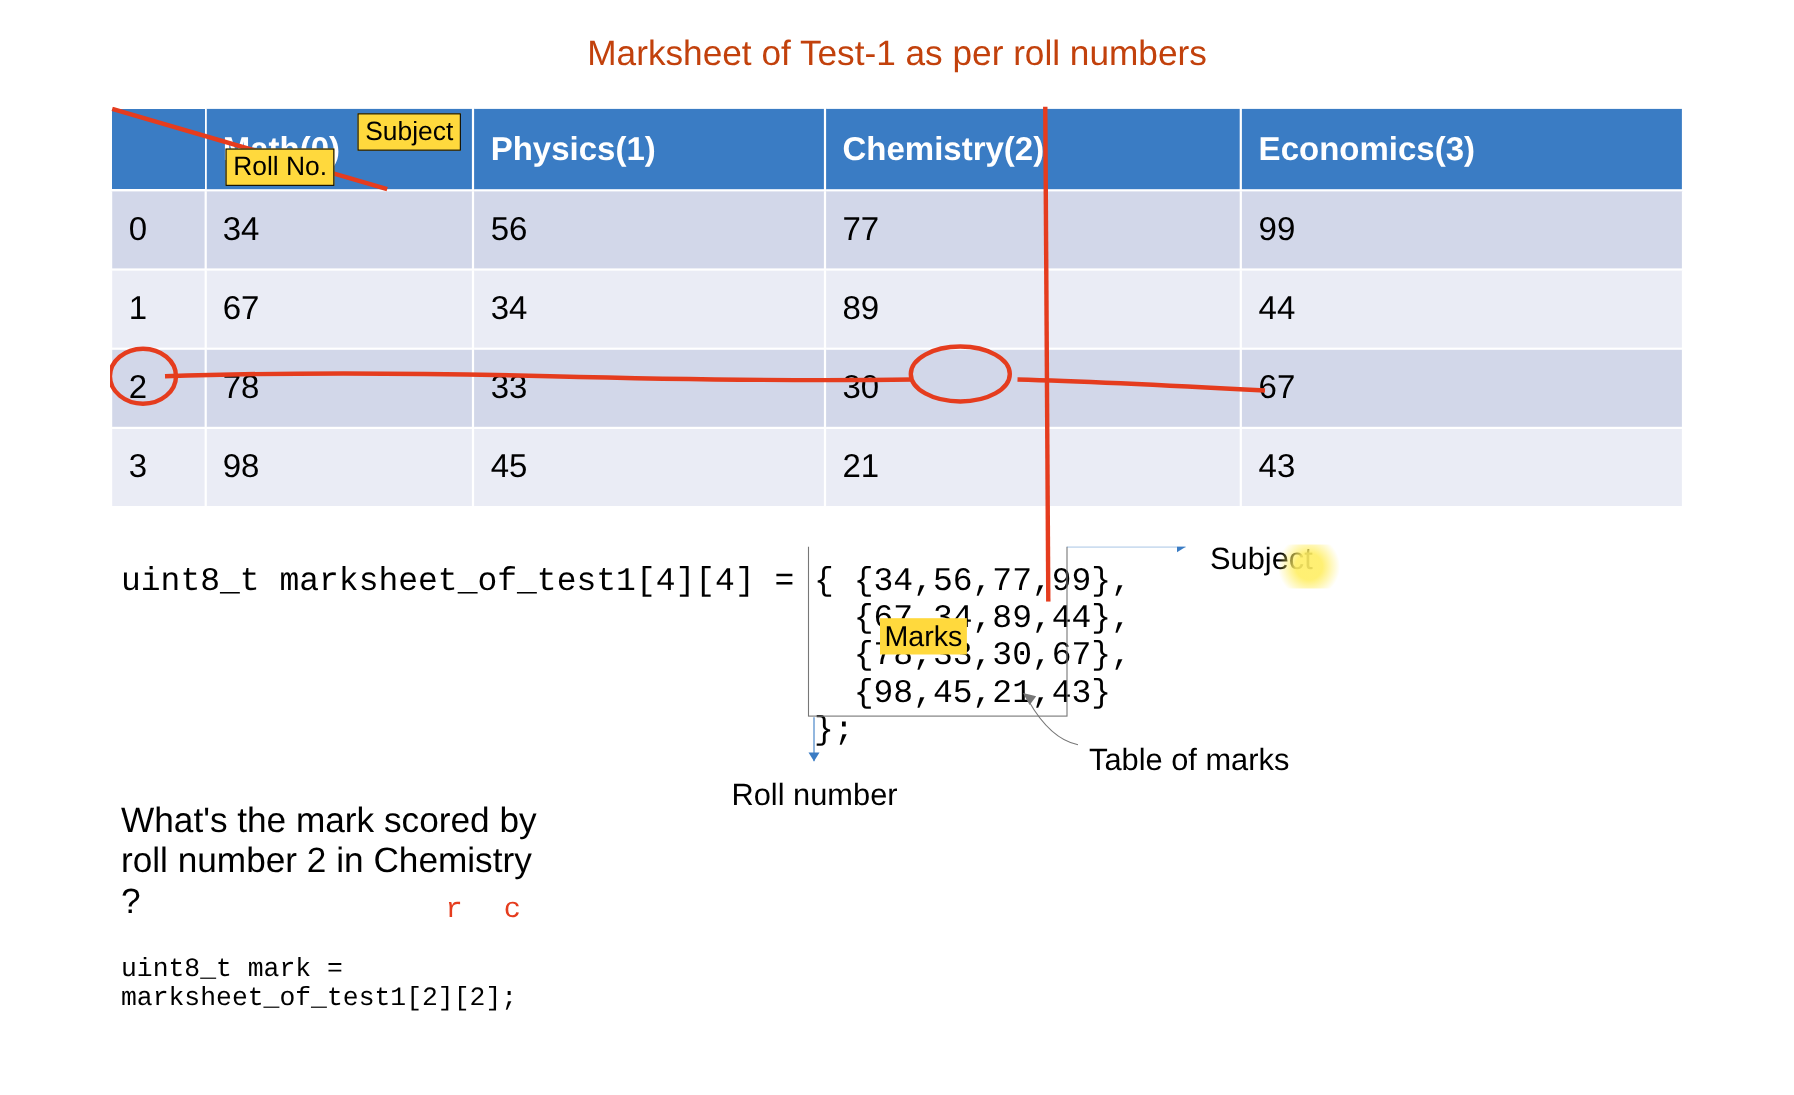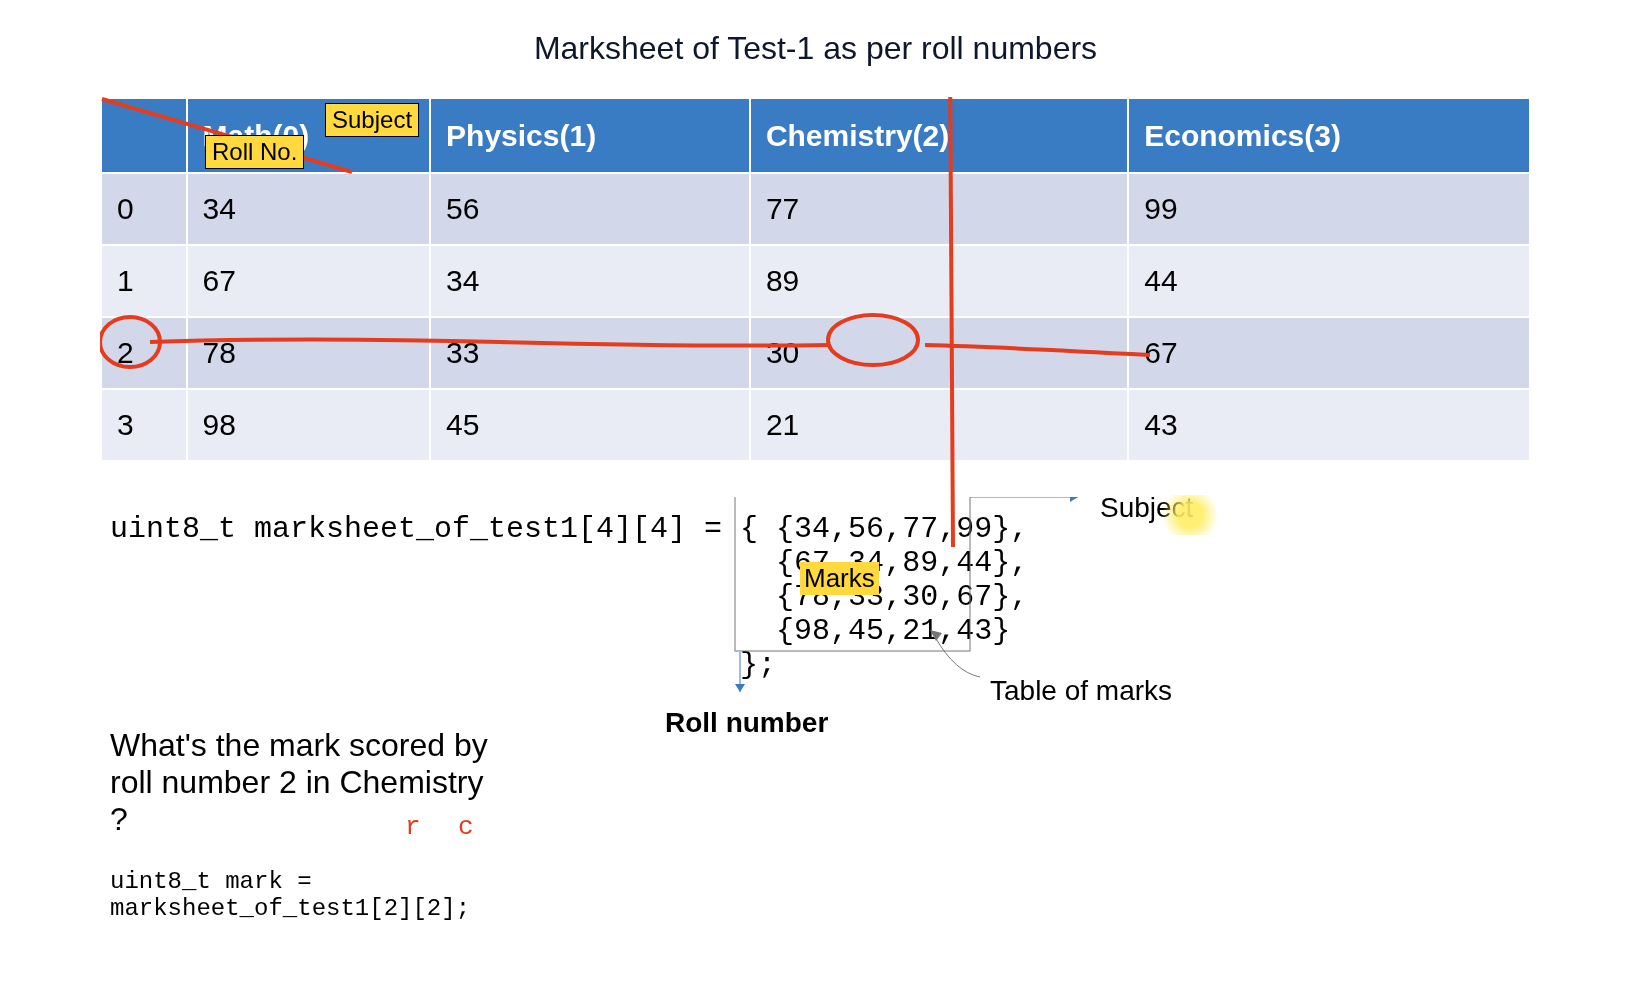--- a/index.html
+++ b/index.html
@@ -12,21 +12,21 @@
       background: white;
       width: 1631px;
       height: 995px;
       position: relative;
       padding: 20px;
     }
     .title {
       text-align: center;
       font-size: 32px;
       font-weight: normal;
-      color: #0f172a;
+      color: #c2410c;
       margin-bottom: 30px;
       margin-top: 10px;
     }
     .table-container {
       position: relative;
       margin: 0 80px 0 80px;
     }
     table {
       width: 100%;
       border-collapse: collapse;
@@ -208,21 +208,21 @@
                                      {67,34,89,44},
                                      {78,33,30,67},
                                      {98,45,21,43}
                                    };</div>
 
   <div class="marks-highlight" style="top:50px; left:690px;">Marks</div>
 
   <div class="subject-highlight" style="top:-17px; left:1045px;"></div>
   <div class="label-text" style="top:-20px; left:990px;">Subject</div>
 
-  <div class="label-text" style="top:195px; left:555px;font-weight:bold;">Roll number</div>
+  <div class="label-text" style="top:195px; left:555px;">Roll number</div>
   <div class="label-text" style="top:163px; left:880px;text-align:center;">Table of marks</div>
 
   <svg class="annotation-svg" style="top:-15px; left:0;" width="1200" height="250">
 
     <rect x="625" y="-2" width="235" height="156" stroke="#777" stroke-width="1" fill="none"></rect>
 
     <line x1="860" y1="0" x2="968" y2="0" stroke="#3a7cc4" stroke-width="1"></line>
     <polygon points="968,0 960,-5 960,5" fill="#3a7cc4"></polygon>
 
     <line x1="630" y1="155" x2="630" y2="195" stroke="#3a7cc4" stroke-width="1"></line>

